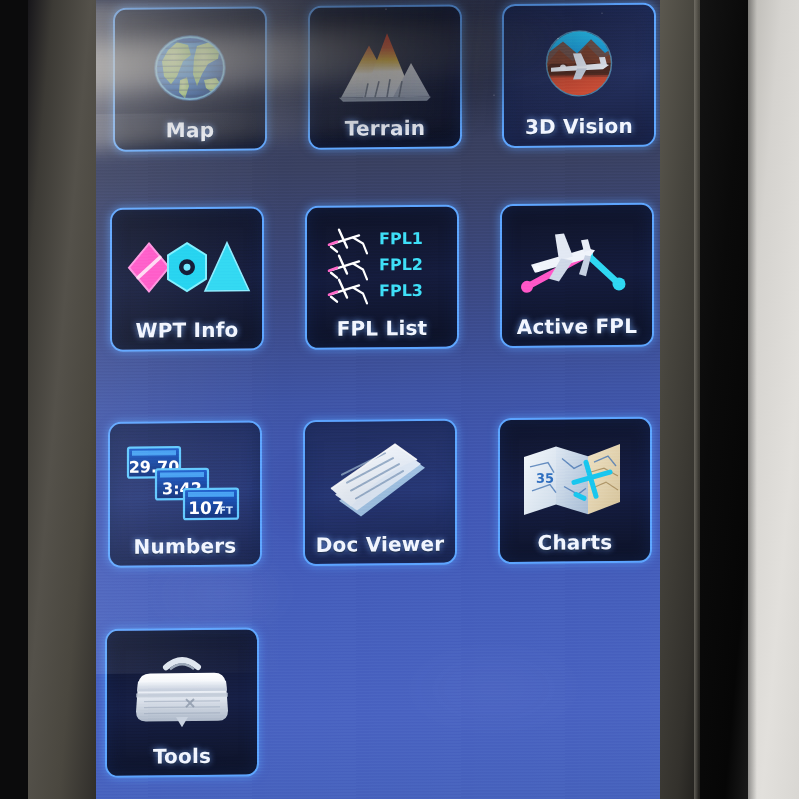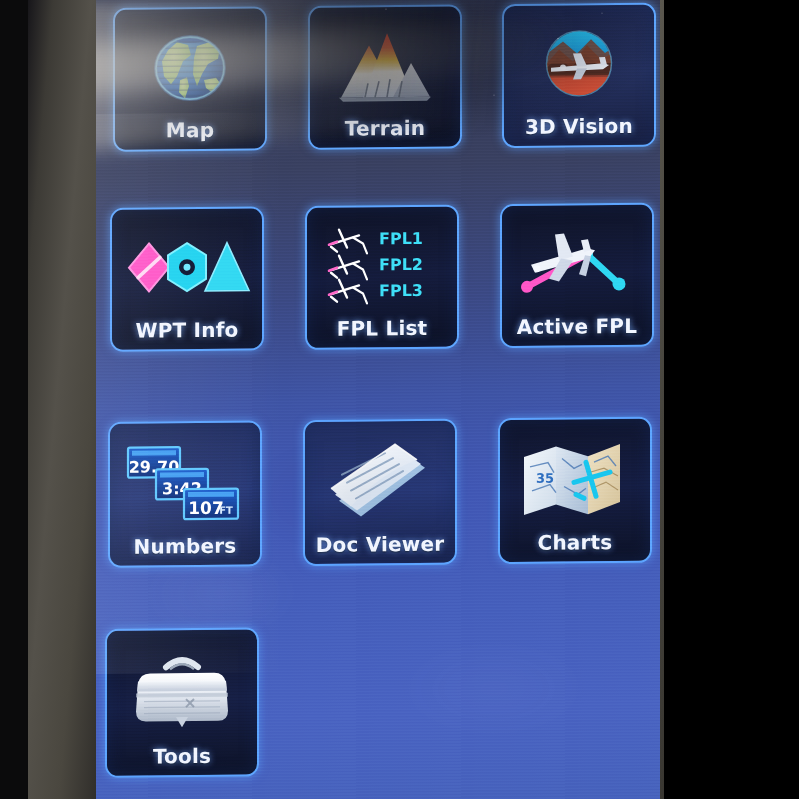--- a/index.html
+++ b/index.html
@@ -1,19 +1,19 @@
 <!DOCTYPE html>
 <html><head>
 <meta charset="utf-8">
 <title>Avionics Home Screen</title>
 <style>
   html,body{margin:0;padding:0;background:#000;}
   body{width:799px;height:799px;overflow:hidden;font-family:"Liberation Sans",sans-serif;}
 
-  #root{position:relative;width:664px;height:799px;overflow:hidden;background:#cfcdc8;}
+  #root{position:relative;width:799px;height:799px;overflow:hidden;background:#cfcdc8;}
 
   
   .env{position:absolute;inset:0;
     background:linear-gradient(100deg,#0a0a0a 0%,#0b0b0b 3%,#141414 5%,#2b2924 7%,#434039 9%,#4d4a42 11%,#3a3832 12%,#111 13%,#0c0c0c 100%);}
   .wall{position:absolute;left:745px;top:0;width:54px;height:799px;
     background:linear-gradient(95deg,#b9b7b2 0%,#d5d3cf 30%,#e2e0dc 70%,#d9d7d3 100%);}
   .wall-shadow{position:absolute;left:735px;top:0;width:22px;height:799px;
     background:linear-gradient(90deg,rgba(0,0,0,.85),rgba(0,0,0,0));}
 
   

